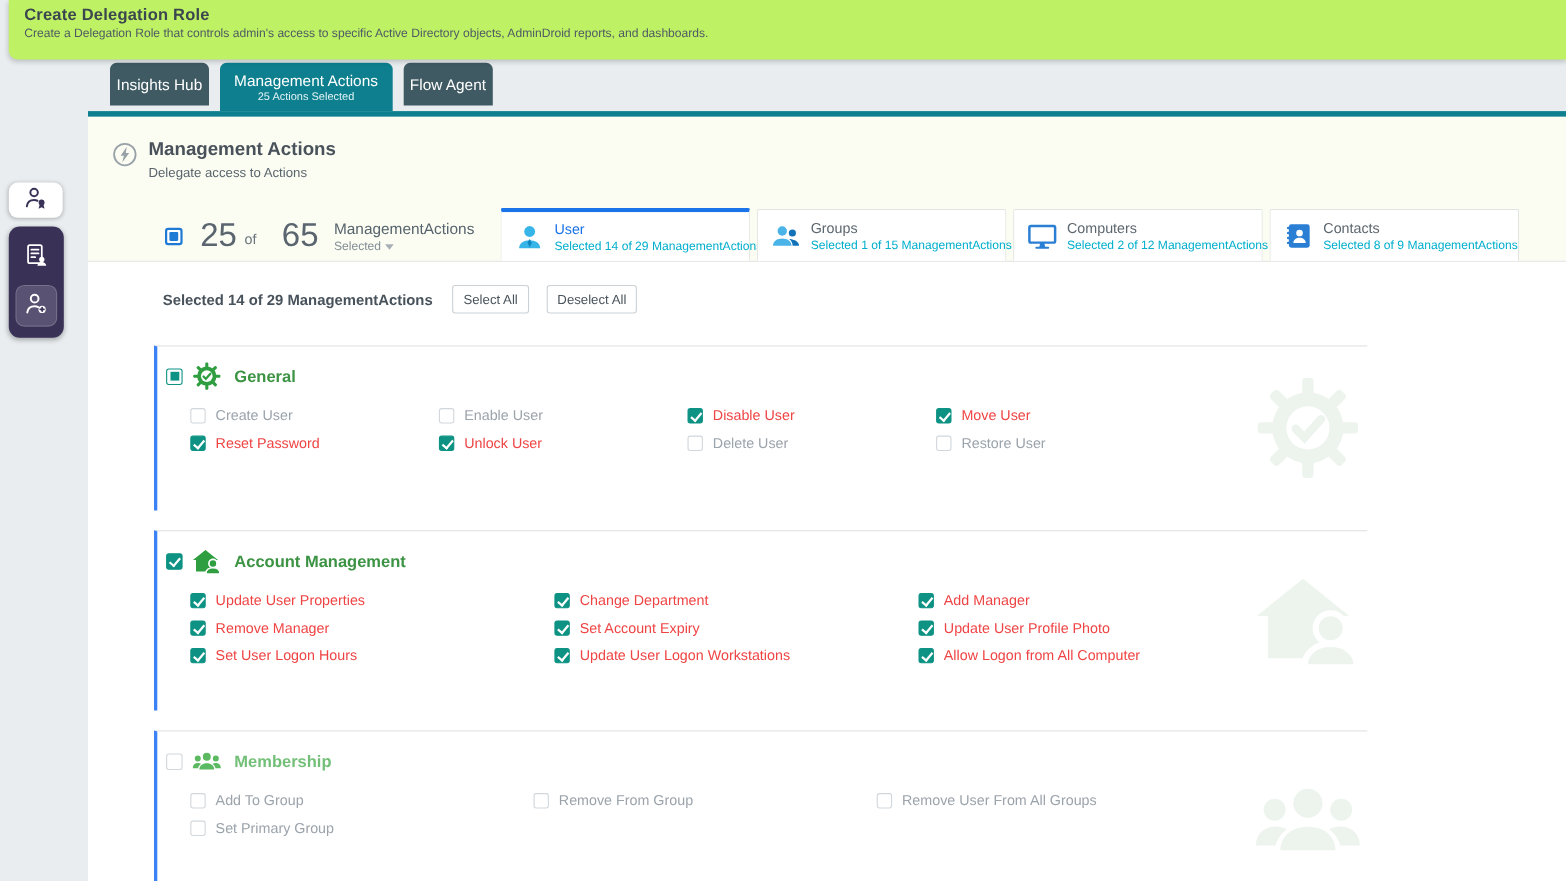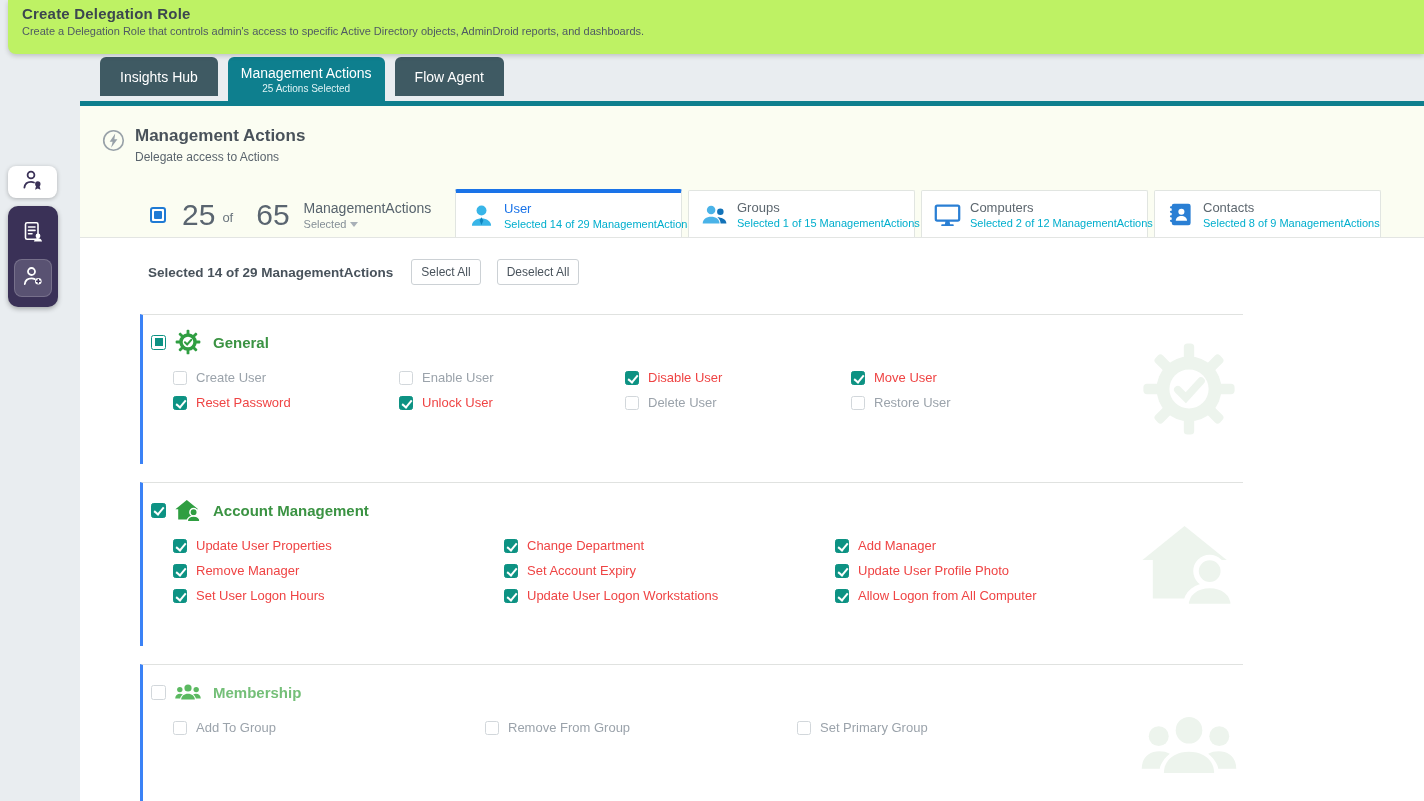--- a/index.html
+++ b/index.html
@@ -7,21 +7,21 @@
   body { background:#e9edf0; font-family:"Liberation Sans","DejaVu Sans",sans-serif; position:relative; }
 
   
   .top-header { position:absolute; left:8px; right:0; top:0; height:54px; background:#bef264;
     border-bottom-left-radius:8px; box-shadow:0 2px 5px rgba(0,0,0,.18); padding:5px 4px 0 14px; z-index:6; }
   .top-header h1 { font-size:15px; font-weight:bold; color:#3c464f; letter-spacing:.2px; }
   .top-header p { font-size:11px; color:#4f5a63; margin-top:3px; }
 
   
   .main-tabs { position:absolute; left:100px; top:57px; display:flex; gap:10px; align-items:flex-start; z-index:3; }
-  .mtab { background:#3f5a63; color:#fff; border-radius:6px 6px 0 0; height:39px; padding:0 20px;
+  .mtab { background:#3f5a63; color:#fff; border-radius:6px 6px 0 0; height:39px; padding:0 6px;
     font-size:14px; display:flex; flex-direction:column; justify-content:center; align-items:center; cursor:pointer; }
   .mtab.active { background:#0e7f8e; height:44px; padding:0 13px; }
   .mtab small { font-size:10px; margin-top:2px; color:#dff3f5; }
   .teal-bar { position:absolute; left:80px; right:0; top:101px; height:5px; background:#0e7f8e; z-index:4; }
 
   
   .float-dock { position:absolute; left:8px; top:166px; width:50px; z-index:7; }
   .role-btn { width:49px; height:32px; background:#fff; border-radius:8px; box-shadow:0 1px 4px rgba(0,0,0,.25);
     display:flex; align-items:center; justify-content:center; cursor:pointer; }
   .dark-dock { margin-top:8px; width:50px; background:#3a3157; border-radius:10px; padding:9px 0 10px;
@@ -409,20 +409,24 @@
             <label class="item unchecked">
               <span class="cb "></span>
               <span class="lbl">Add To Group</span>
             </label>
             <label class="item unchecked">
               <span class="cb "></span>
               <span class="lbl">Remove From Group</span>
             </label>
             <label class="item unchecked">
               <span class="cb "></span>
+              <span class="lbl">Remove User From All Groups</span>
+            </label>
+            <label class="item unchecked">
+              <span class="cb "></span>
               <span class="lbl">Set Primary Group</span>
             </label>
           </div>
           <span class="watermark"><svg viewBox="0 0 26 22">
               <g fill="#edf4ed">
                 <circle cx="13" cy="7" r="3.6"></circle>
                 <path d="M6.2 18.6c0-3.6 3-5.8 6.8-5.8s6.8 2.2 6.8 5.8z"></path>
                 <circle cx="4.8" cy="8.6" r="2.7"></circle>
                 <path d="M0.2 17.4c0-3 2.1-4.7 4.8-4.7 1 0 2 .2 2.8.7-1.7 1.3-2.7 3.2-2.7 4z"></path>
                 <circle cx="21.2" cy="8.6" r="2.7"></circle>

